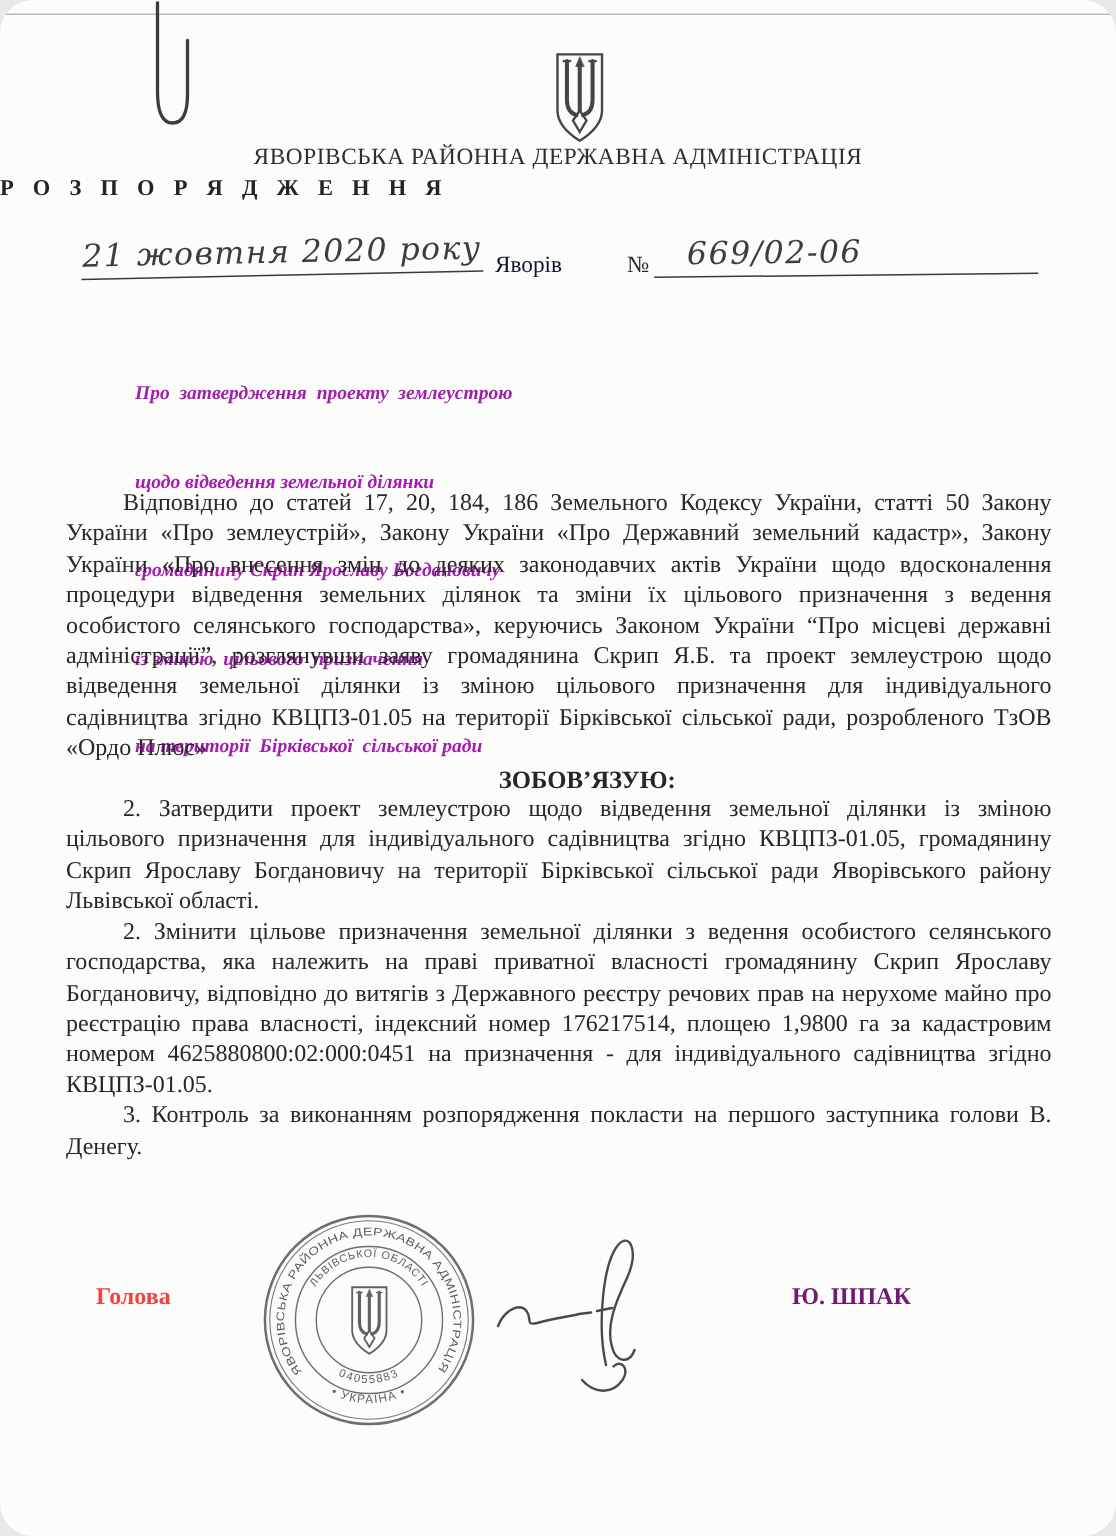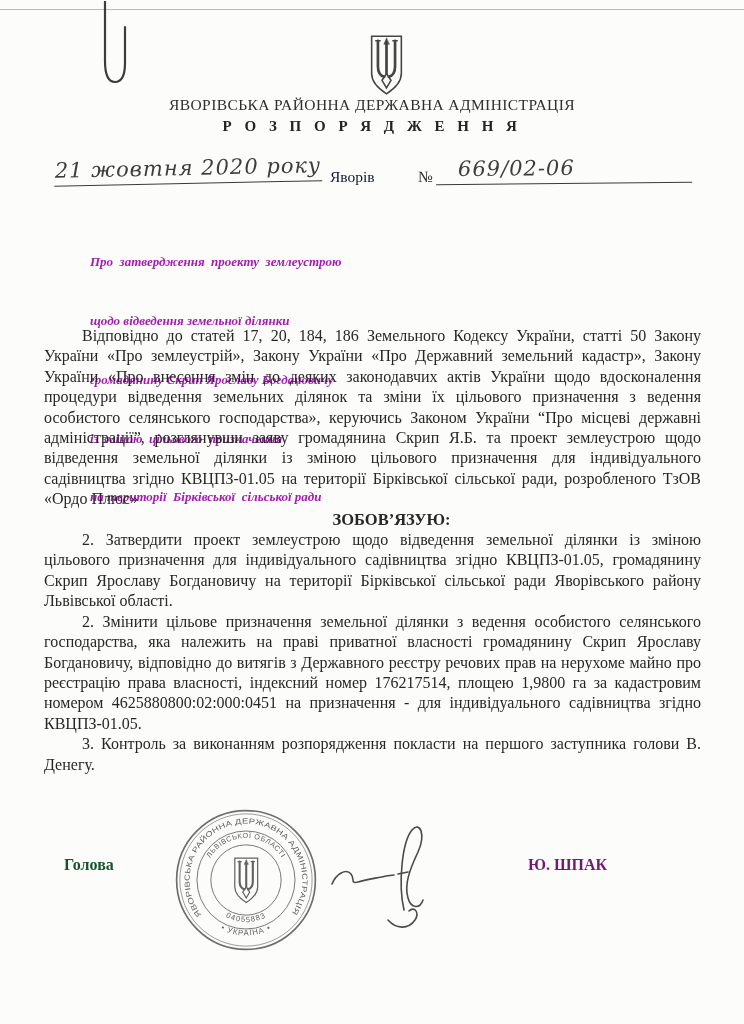--- a/index.html
+++ b/index.html
@@ -4,31 +4,32 @@
 <style>
   html,body{margin:0;padding:0;background:#e8e8e6;}
   .page{
     position:relative;
     width:744px;height:1024px;
     margin:0 auto;
     background:#fcfcfa;
     overflow:hidden;
     font-family:"Liberation Serif","DejaVu Serif",serif;
     color:#272727;
+    border-radius:22px;
   }
   .scan-top-line{position:absolute;left:0;right:0;top:9px;height:1px;background:#b9b9b5;}
   .paperclip{position:absolute;left:96px;top:1px;}
   .emblem{position:absolute;left:364px;top:34px;color:#454545;}
   .org-name{
     position:absolute;left:0;right:0;top:96px;
     text-align:center;font-size:15.5px;letter-spacing:.4px;color:#2e2e2e;
   }
   .doc-type{
     position:absolute;left:0;right:0;top:118px;
-    text-align:center;font-size:15px;font-weight:bold;letter-spacing:4.5px;color:#242424;
+    font-size:15px;font-weight:bold;letter-spacing:4.5px;color:#242424;
   }
   .dateline{position:absolute;left:0;right:0;top:154px;height:40px;font-size:15.5px;}
   .hand{
     font-family:"DejaVu Serif","Liberation Serif",serif;
     font-style:italic;color:#3d3d3d;font-size:21px;letter-spacing:1px;
   }
   .date-hand{
     position:absolute;left:54px;top:2px;width:268px;
     border-bottom:1.5px solid #3a3a3a;text-align:center;padding-bottom:3px;
     transform:rotate(-1.2deg);
@@ -44,21 +45,21 @@
     position:absolute;left:90px;top:213px;width:420px;
     font-weight:bold;font-style:italic;font-size:13px;line-height:19.6px;
     white-space:pre-wrap;color:#a21caf;
   }
   .doc-body{
     position:absolute;left:44px;top:326px;width:657px;
     font-size:16px;line-height:20.4px;text-align:justify;
   }
   .doc-body p{margin:0;text-indent:38px;}
   .doc-body p.obligation{font-weight:bold;font-size:16.5px;text-align:center;}
-  .sig-position{position:absolute;left:64px;top:856px;font-size:16px;font-weight:bold;color:#14532d;}
+  .sig-position{position:absolute;left:64px;top:856px;font-size:16px;font-weight:bold;color:#ef4444;}
   .sig-name{position:absolute;left:528px;top:856px;font-size:16px;font-weight:bold;color:#701a75;}
   .stamp{position:absolute;left:172px;top:806px;color:#616161;}
   .stamp text{fill:#5f5f5f;font-family:"Liberation Sans","DejaVu Sans",sans-serif;}
   .sig-script{position:absolute;left:320px;top:812px;}
   .hidden-defs{position:absolute;width:0;height:0;overflow:hidden;}
 </style>
 </head>
 <body>
 
 <svg class="hidden-defs" aria-hidden="true">

